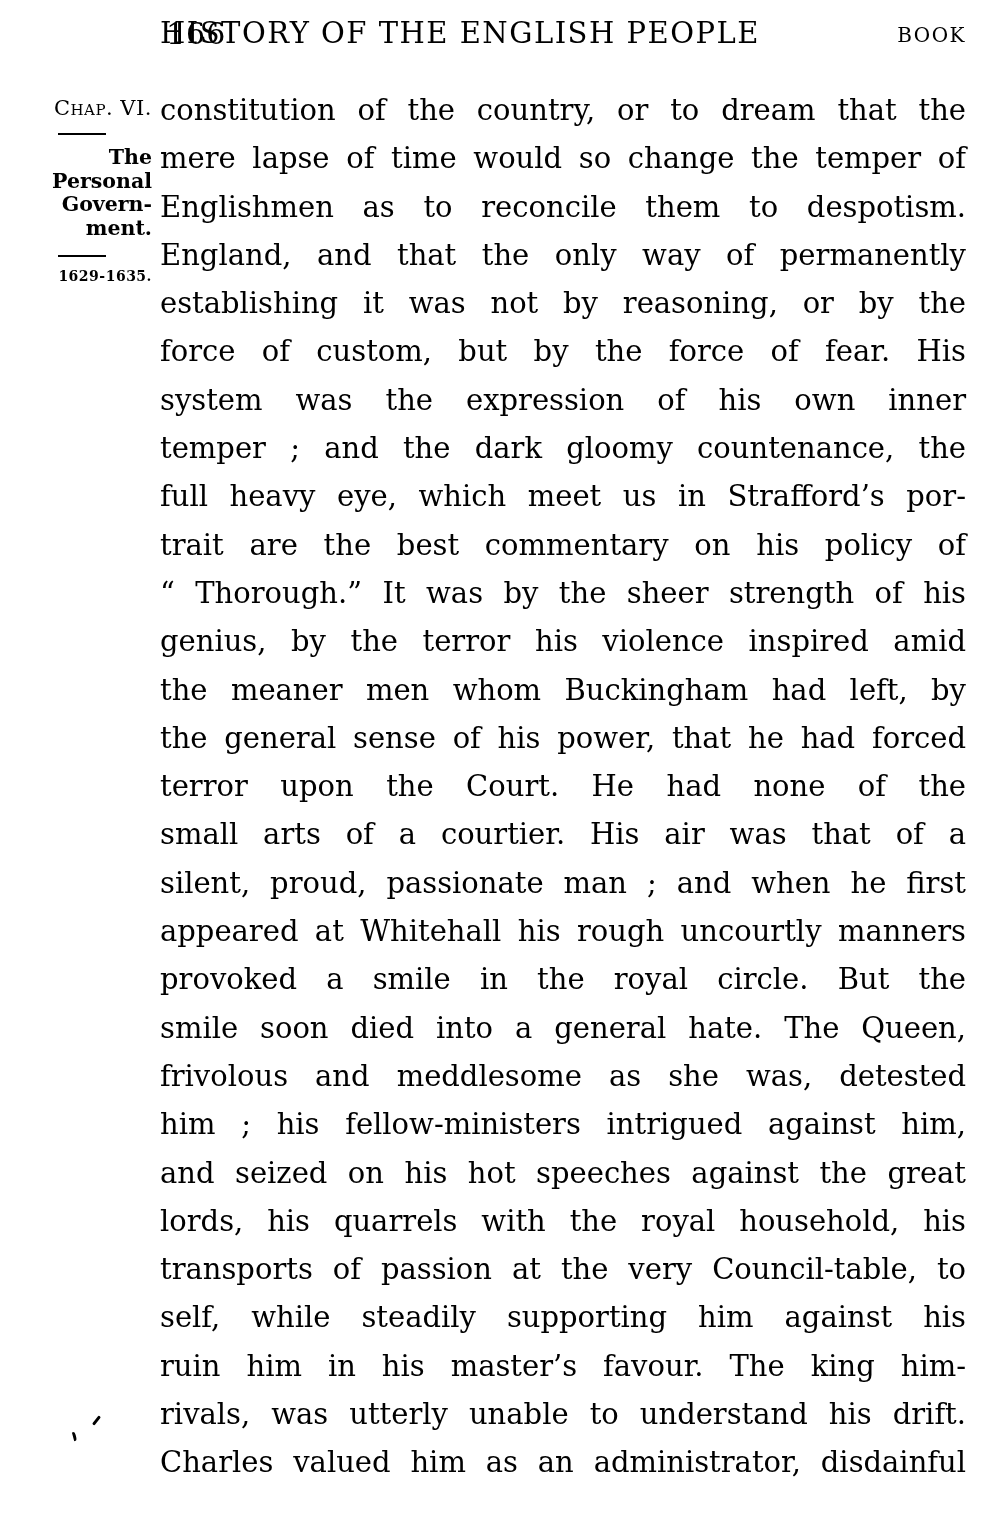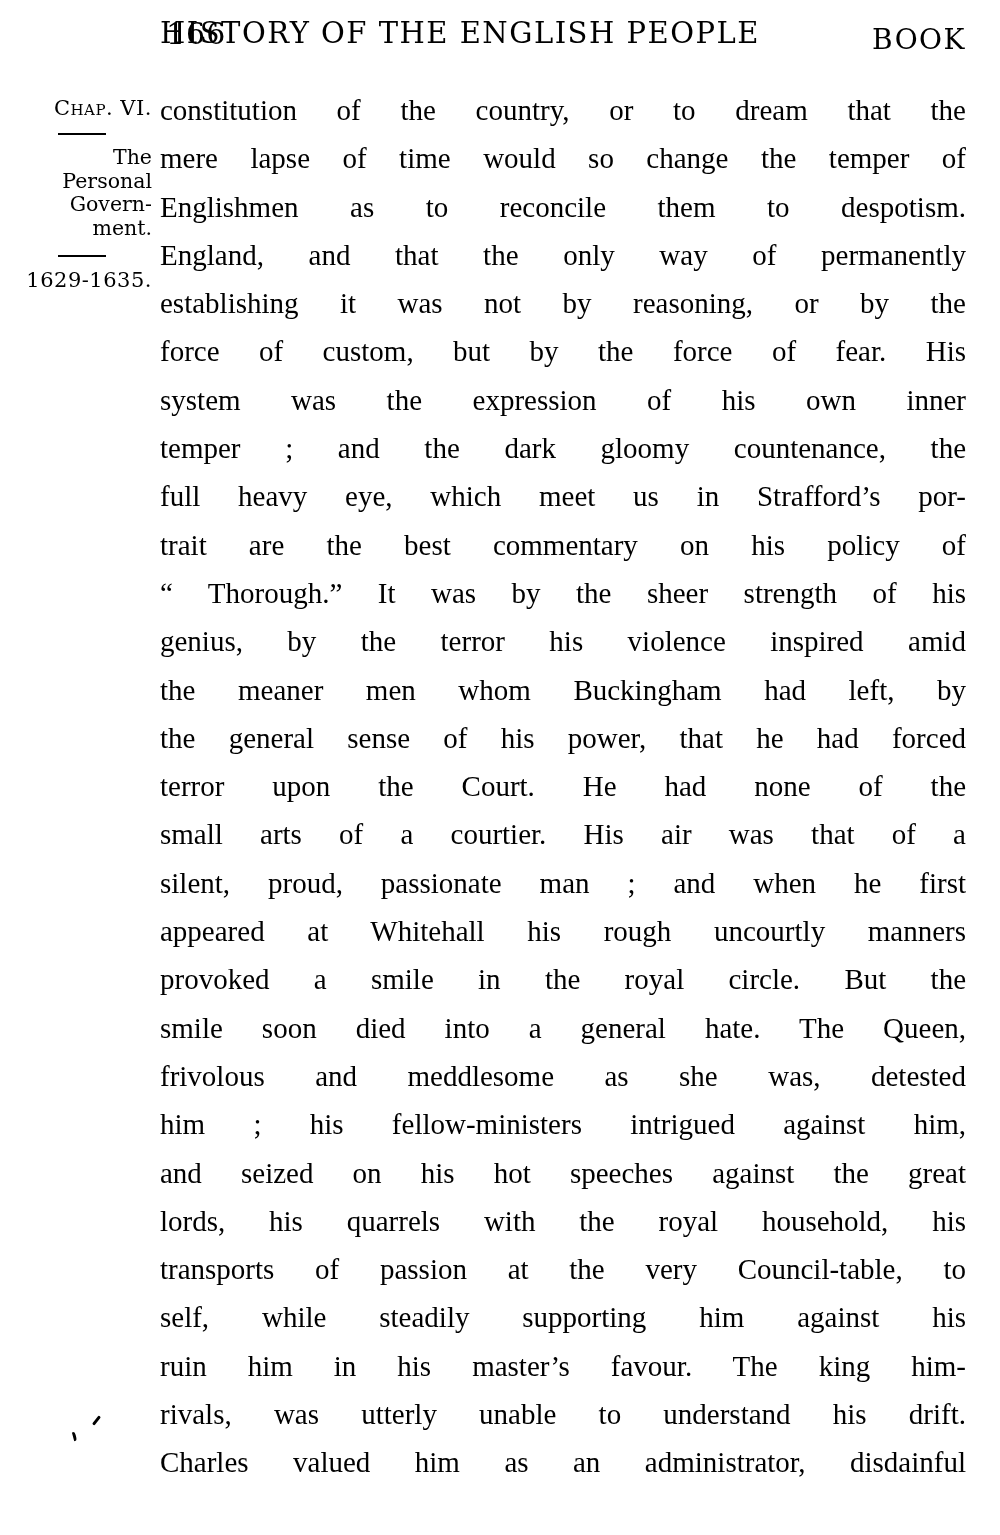--- a/index.html
+++ b/index.html
@@ -33,21 +33,21 @@
     display: block;
     text-align: left;
     font-size: 29px;
     letter-spacing: 1.5px;
     white-space: nowrap;
   }
   .booklabel {
     position: absolute;
     right: 0;
     top: 7px;
-    font-size: 28px;
+    font-size: 20px;
     letter-spacing: 1.5px;
   }
 
   
   .margin-notes {
     position: absolute;
     left: 12px;
     top: 96px;
     width: 140px;
     text-align: right;
@@ -59,37 +59,36 @@
     line-height: 24px;
   }
   .rule {
     width: 48px;
     height: 0;
     border-top: 2px solid #000;
     margin: 13px auto 11px auto;
   }
   .rule2 { margin: 15px auto 11px auto; }
   .section-line {
-    font-weight: normal;
+    font-weight: bold;
     font-size: 20.5px;
     line-height: 23.5px;
   }
   .dates {
-    font-weight: normal;
-    font-size: 21px;
+    font-weight: bold;
+    font-size: 14px;
     letter-spacing: 0.5px;
   }
 
   
   .body-text {
     position: absolute;
     left: 160px;
     top: 86px;
     width: 806px;
-    font-family: Liberation Serif, serif;
   }
   .line {
     font-size: 29px;
     line-height: 48.3px;
     text-align: justify;
     text-align-last: justify;
     white-space: normal;
   }
 
   

